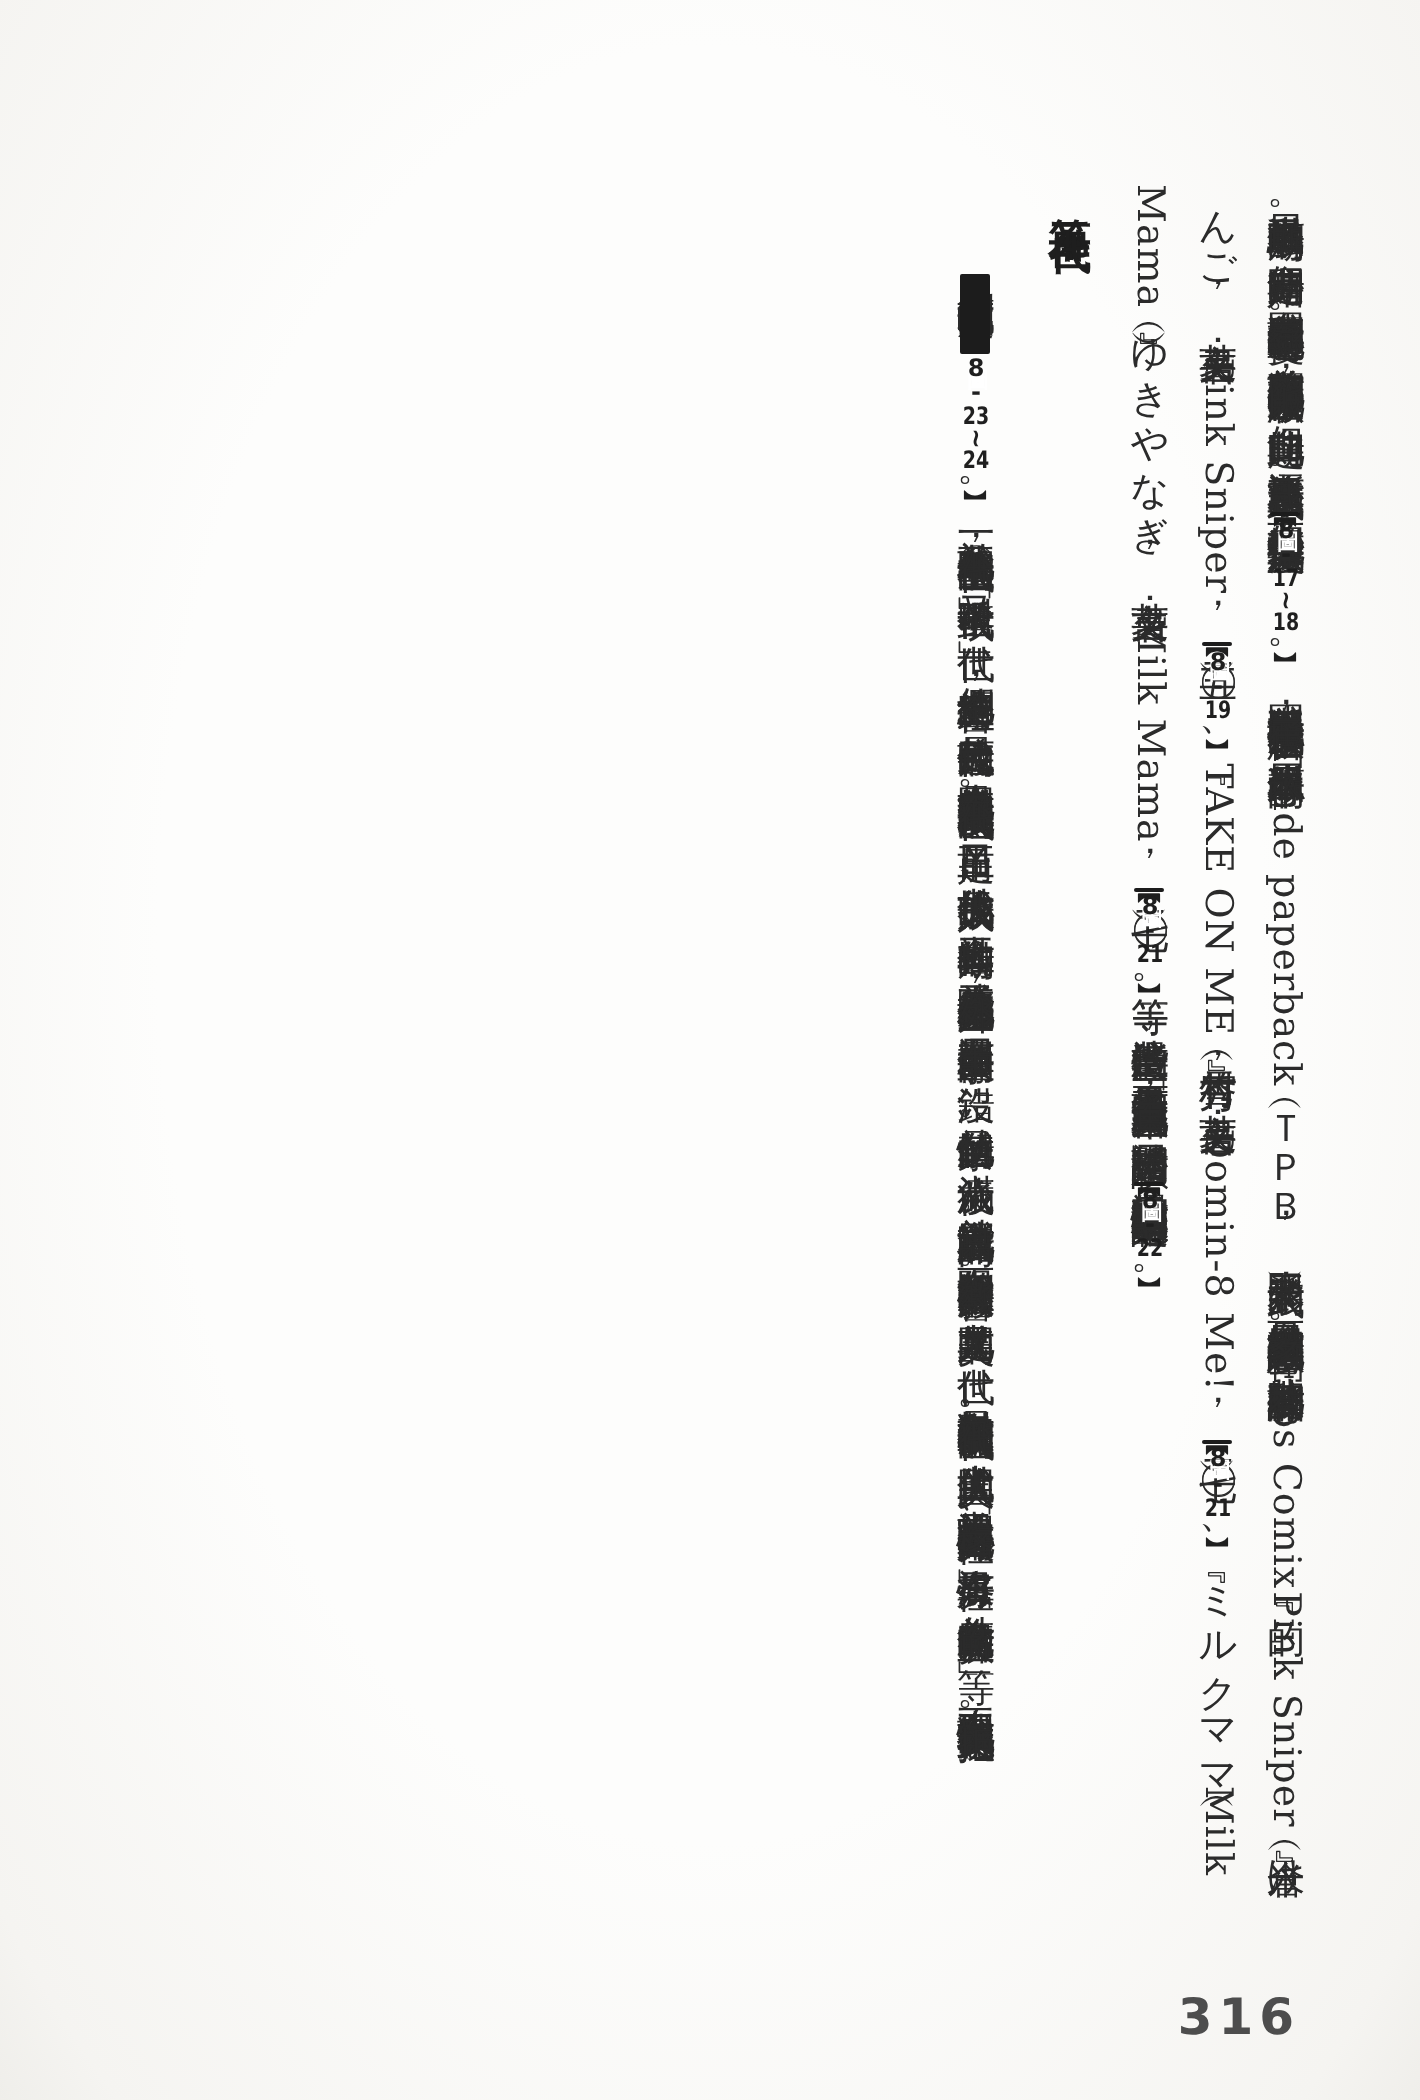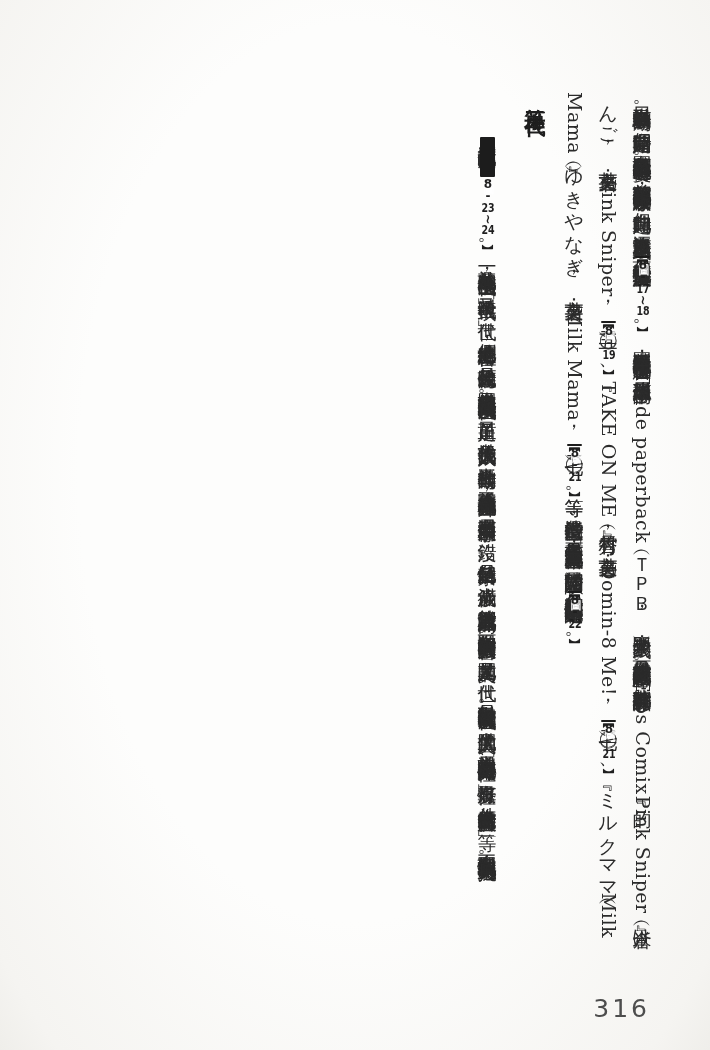--- a/index.html
+++ b/index.html
@@ -52,21 +52,21 @@
   .tcu{
     text-combine-upright:all;
     -webkit-text-combine:horizontal;
     font-size:12px;
   }
   .page-number{
     position:absolute;
     right:60px;bottom:27px;
     font-family:"DejaVu Sans","Liberation Sans",sans-serif;
     font-size:25px;
-    font-weight:400;
+    font-weight:700;
     letter-spacing:3px;
     color:#4d4d4d;
   }
 </style>
 </head>
 <body>
 
 <div class="page">
   <div class="text-area">
       <p class="para"><span>日本動漫引領風騷的時期。自這個時期開始，在美國翻譯出版的日本漫畫也有了轉變。之前的翻譯作都是配合美國文化修改後才出版，但自此時期起，逐漸改為尊重日本原始形式。而這個轉變也徐徐傳播至成人漫畫界</span><span class="figref">【<span class="figbox">圖</span><span class="tcu">8</span><span class="tcu">-</span><span class="tcu">17</span>~<span class="tcu">18</span>】</span><span>。美國出版社漸漸不再把單行本拆成小冊子販售，改用類似日本單行本的Trade paperback（ＴＰＢ，即平裝本）的形式；而且維持日式右翻書的譯本也愈來愈多。此時期被翻譯的作品有Eros Comix的『Pink Sniper』（米倉けんご，英文書名：Pink Sniper，二〇〇五）</span><span class="figref">【<span class="figbox">圖</span><span class="tcu">8</span><span class="tcu">-</span><span class="tcu">19</span>】</span><span>、『TAKE ON ME』（竹村雪秀，英文書名：Domin-8 Me!，二〇〇七）</span><span class="figref">【<span class="figbox">圖</span><span class="tcu">8</span><span class="tcu">-</span><span class="tcu">21</span>】</span><span>、『ミルクママ（Milk Mama）』（ゆきやなぎ，英文書名：Milk Mama，二〇〇七）</span><span class="figref">【<span class="figbox">圖</span><span class="tcu">8</span><span class="tcu">-</span><span class="tcu">21</span>】</span><span>等等。這些漫畫的特徵，是書頁的最後一頁通常會印上「此為本書末頁，請從另一邊開始閱讀」，給還未熟悉日式閱讀習慣的讀者之提醒語</span><span class="figref">【<span class="figbox">圖</span><span class="tcu">8</span><span class="tcu">-</span><span class="tcu">22</span>】</span><span>。</span></p>

